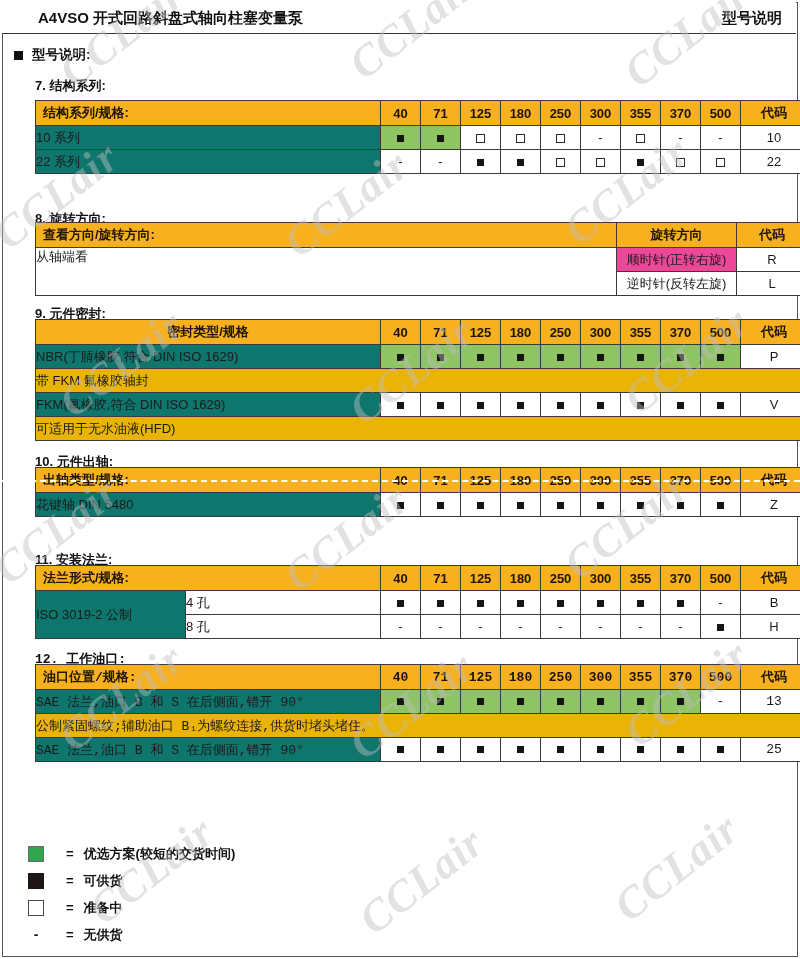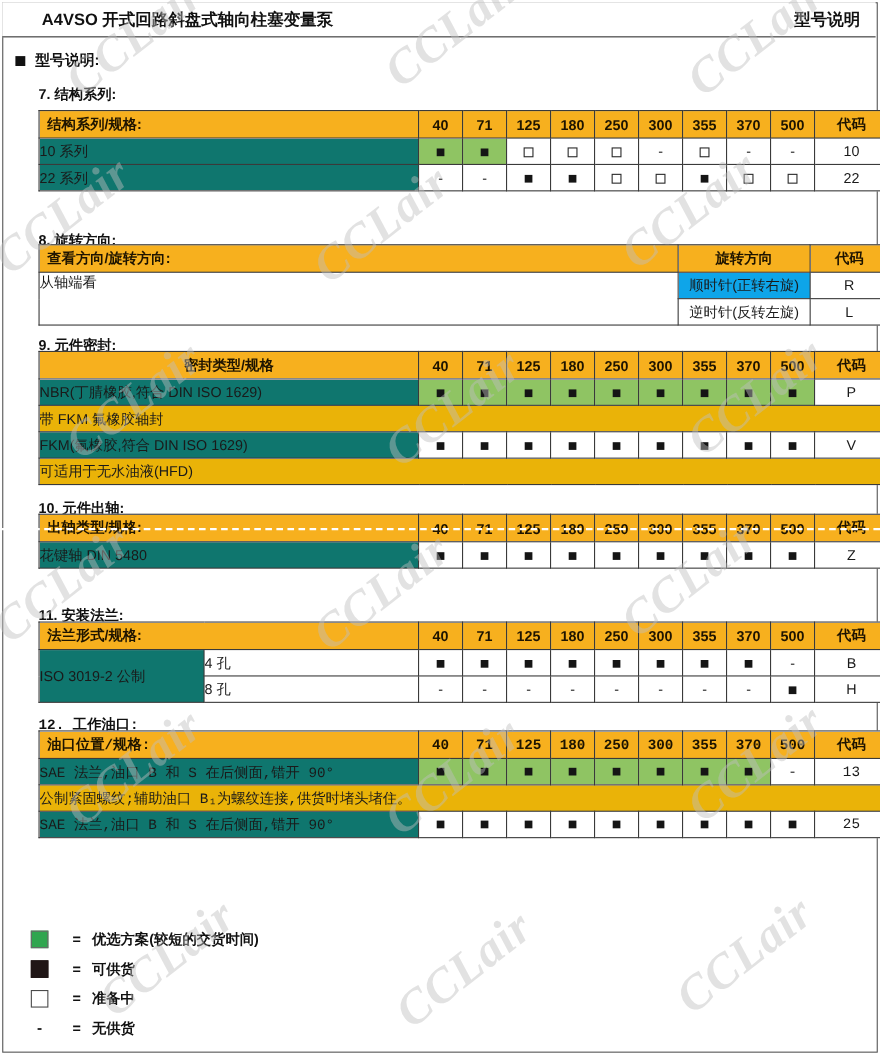--- a/index.html
+++ b/index.html
@@ -33,21 +33,21 @@
   td.subcell{text-align:left;padding-left:8px;background:#fff;}
   td.no-r{border-right:none;}
   td.no-l{border-left:none;}
   td.sym{text-align:center;vertical-align:middle;background:#fff;}
   td.sym.pg{background:#8FC463;}
   td.codecell{text-align:center;background:#fff;}
   td.notecell{text-align:left;padding-left:7px;background:#eab308;}
   .sq-filled{display:inline-block;width:7px;height:7px;background:#151515;vertical-align:middle;}
   .sq-open{display:inline-block;width:7px;height:7px;background:#fff;border:1px solid #2a2a2a;vertical-align:middle;}
   td.dircell{text-align:center;}
-  td.dircell.hl{background:#0ea5e9;}
+  td.dircell.hl{background:#ec4899;}
   td.rotlabel{vertical-align:top;padding-top:4px;padding-left:7px;}
   
   .page-break-line{position:absolute;left:0;top:480px;width:800px;height:0;
     border-top:2px dashed #ffffff;z-index:4;pointer-events:none;}
   
   .legend{position:absolute;left:28px;top:845px;z-index:2;}
   .legend-item{display:flex;align-items:center;height:17px;margin-bottom:10px;}
   .legend-sym{width:16px;height:16px;box-sizing:border-box;display:inline-block;
     text-align:center;line-height:14px;font-size:14px;font-weight:700;}
   .legend-sym.preferred{background:#2FA64F;border:1px solid #6a6a6a;}

